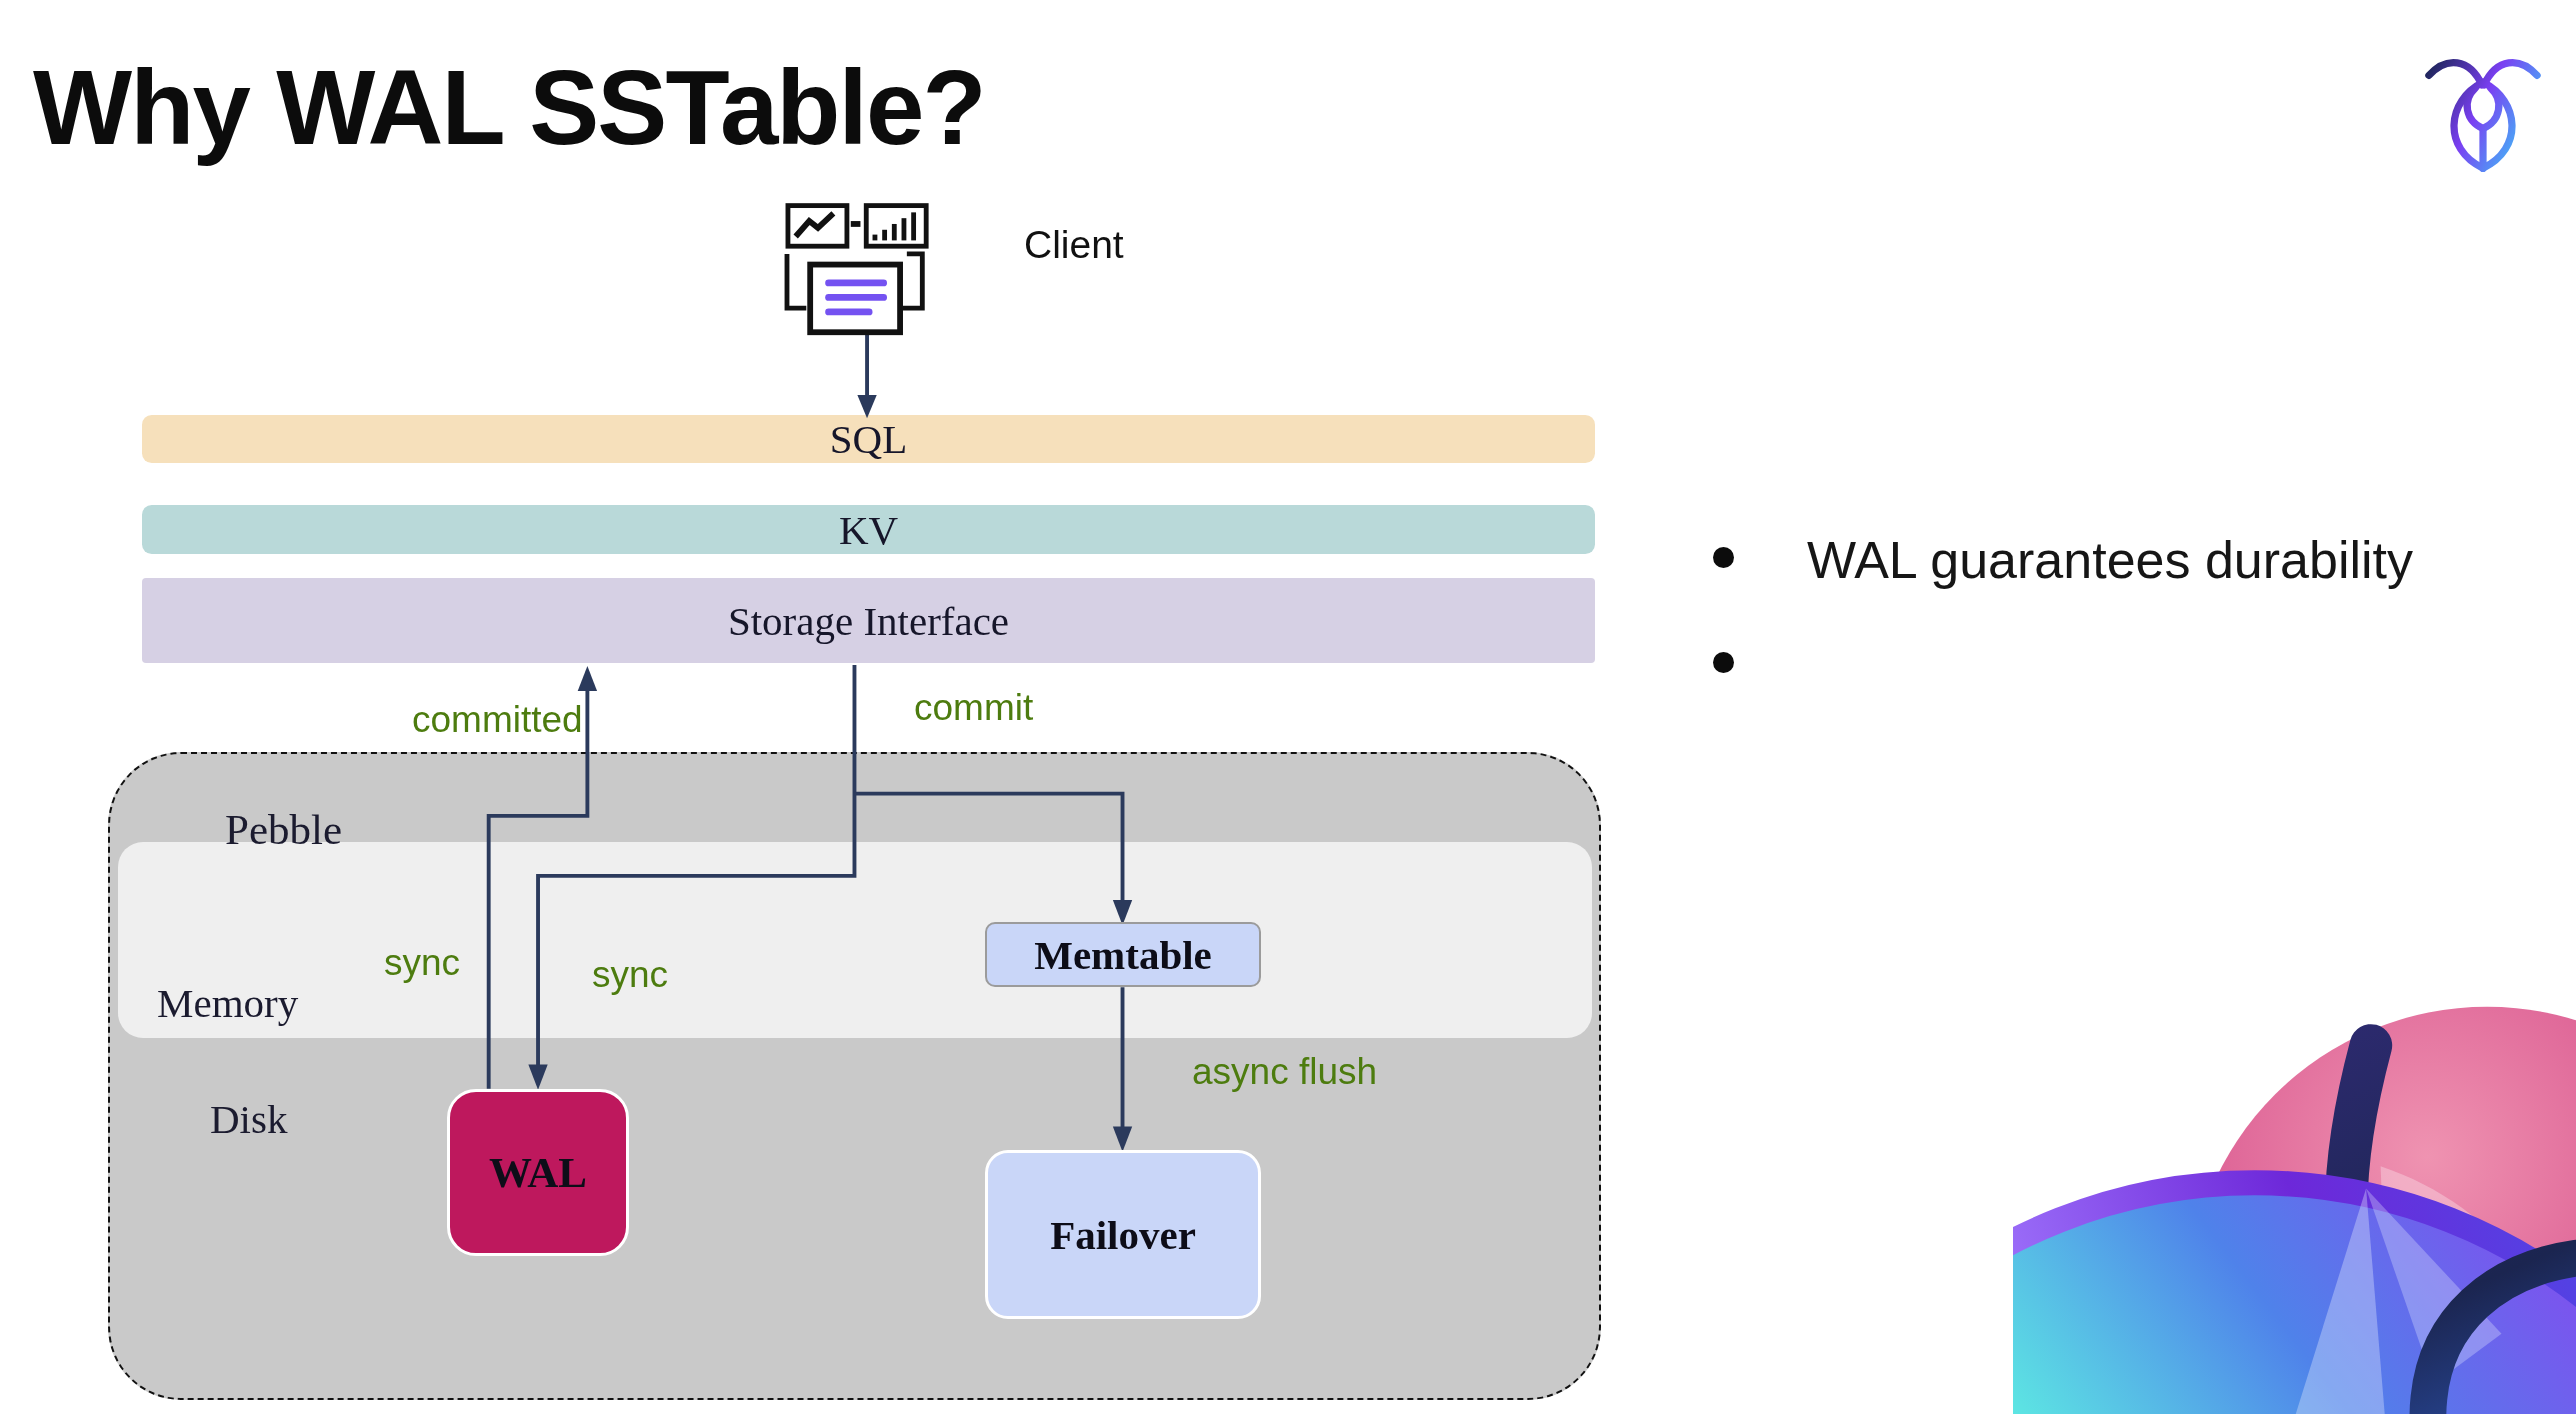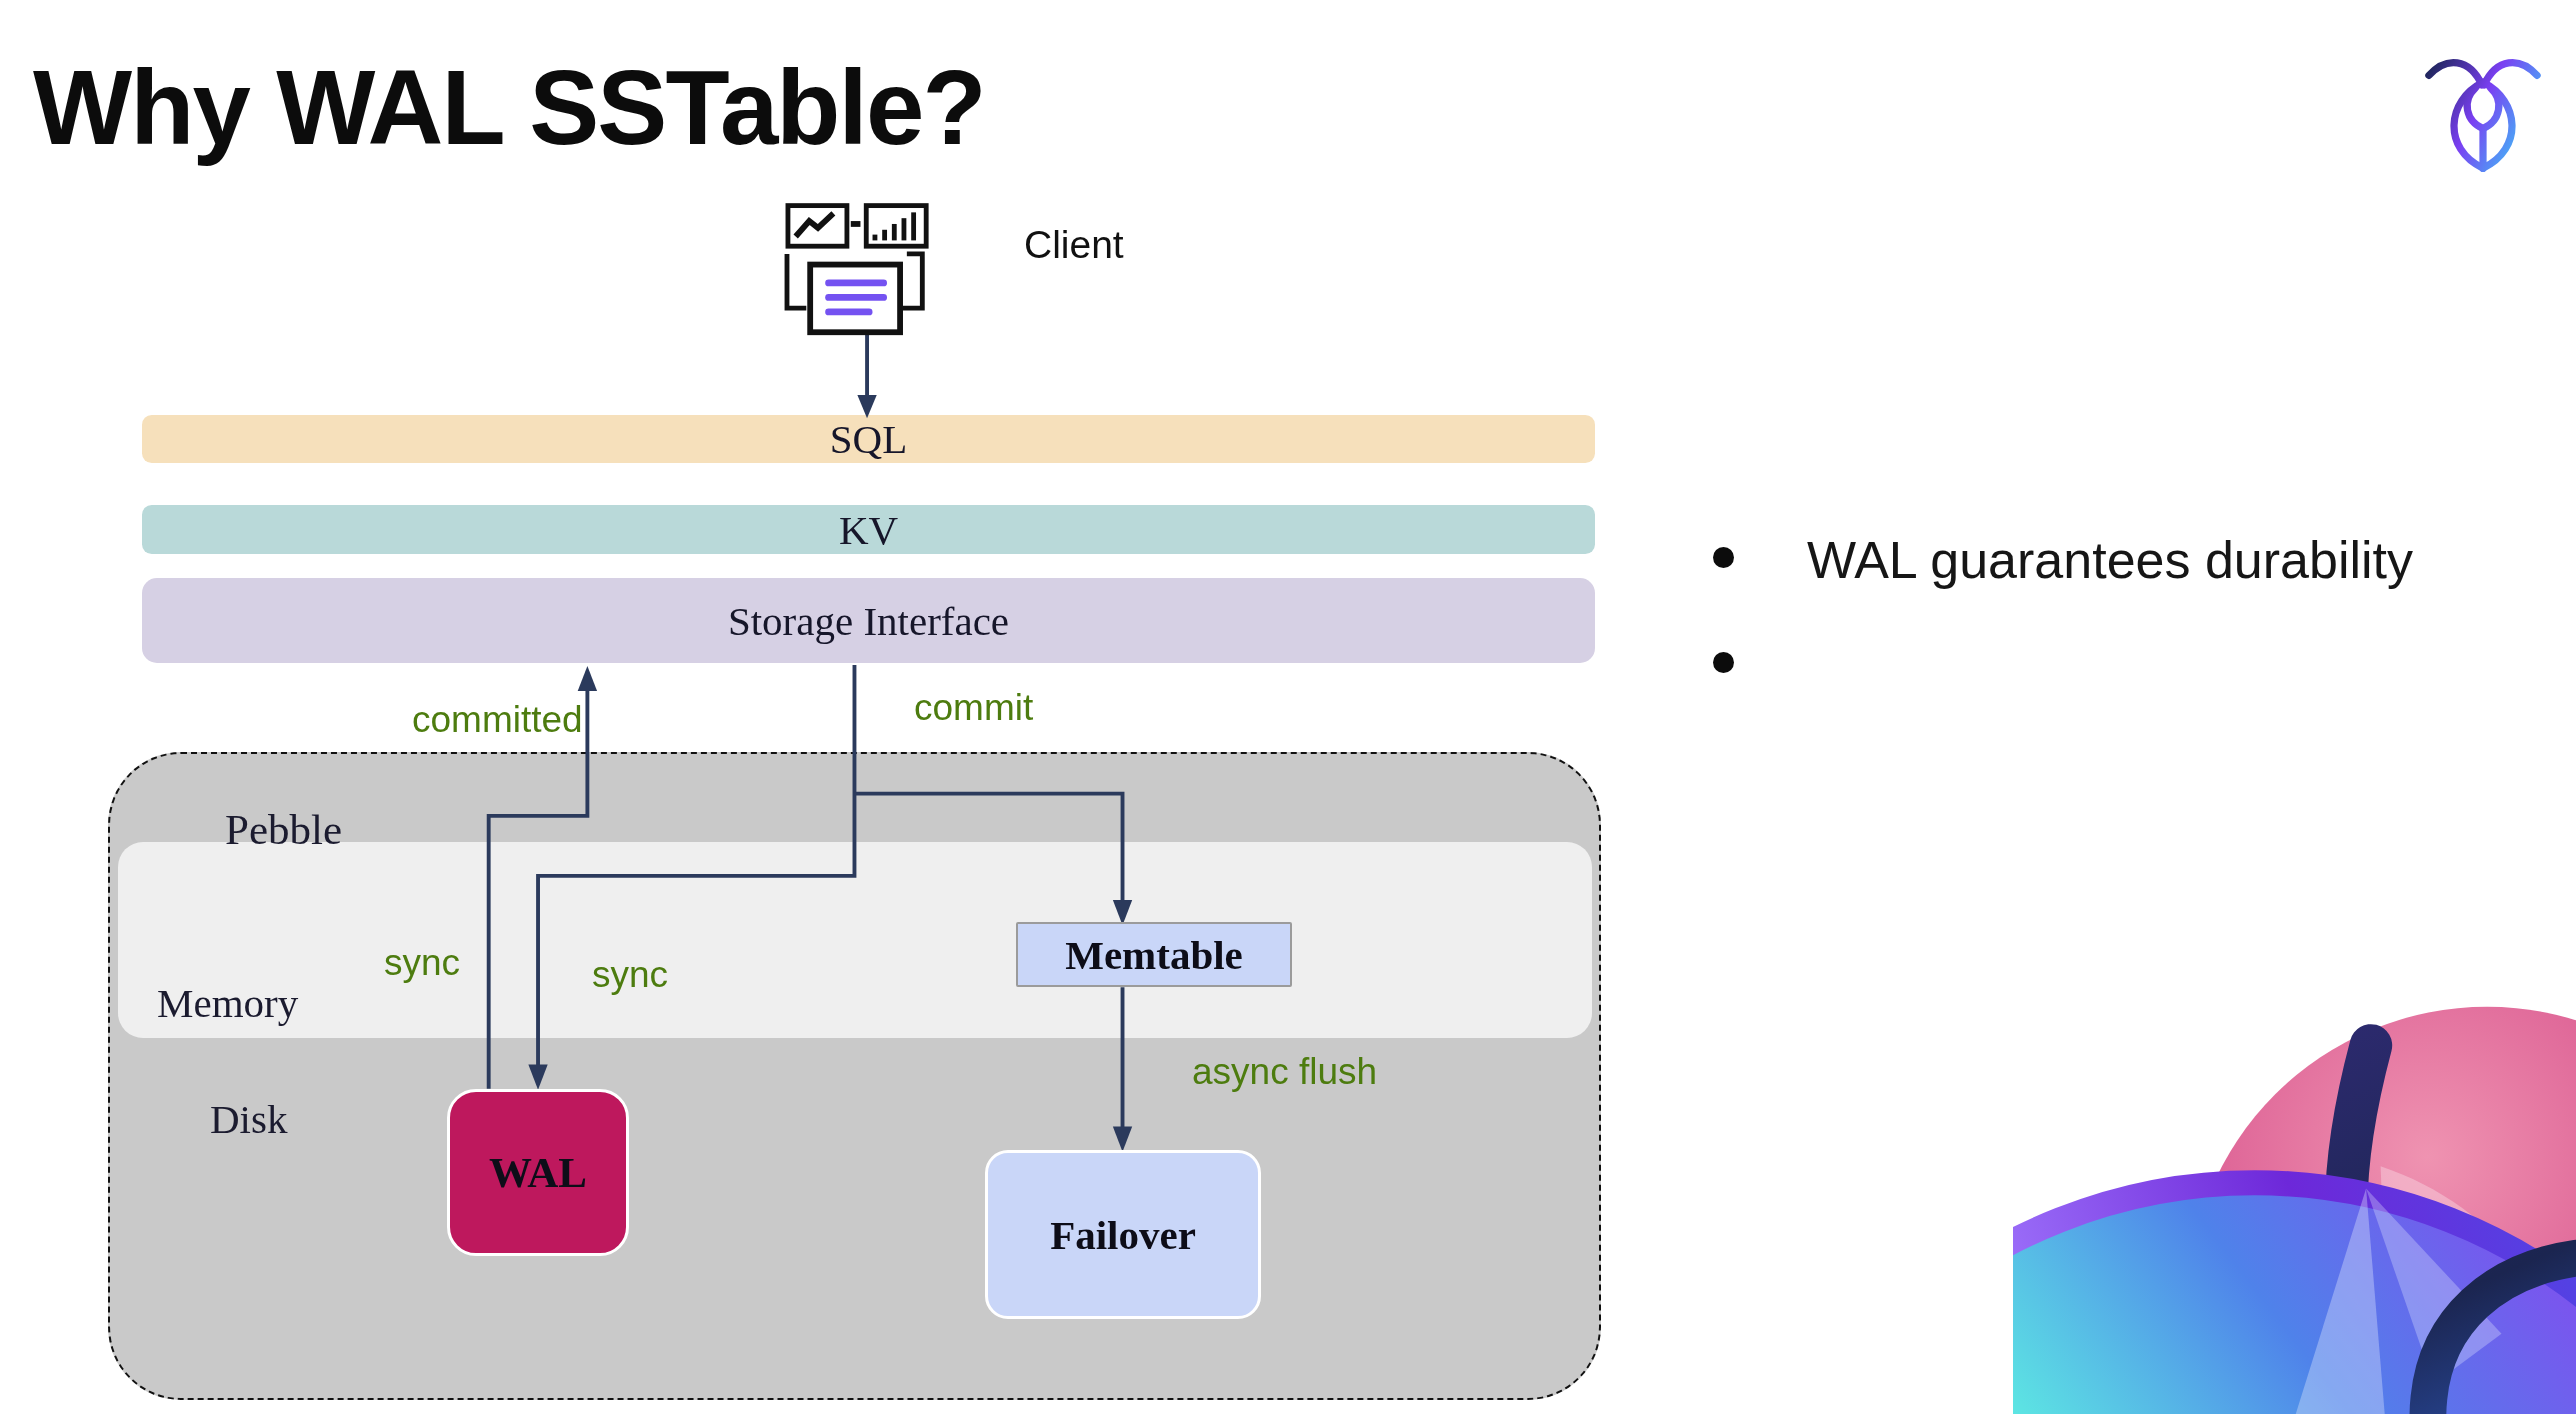--- a/index.html
+++ b/index.html
@@ -14,21 +14,21 @@
     color:#0c0c0c;font-family:"Liberation Sans",sans-serif;line-height:1.1;
   }
   
   .layer-bar{
     left:142px;width:1453px;border-radius:9.7px;
     display:flex;align-items:center;justify-content:center;
     font-family:"Liberation Serif",serif;font-size:41px;color:#16162a;
   }
   .bar-sql{top:415px;height:48px;}
   .bar-kv{top:505px;height:49px;}
-  .bar-storage{top:578px;height:85px;border-radius:15px;}
+  .bar-storage{top:578px;height:85px;border-radius:4px;}
   
   .pebble{
     left:108px;top:752px;width:1493px;height:648px;
     background:#c9c9c9;border:2.9px dashed #111111;border-radius:73px;
     box-sizing:border-box;
   }
   .memory-band{
     left:118px;top:842px;width:1474px;height:196px;
     background:#efefef;border-radius:25px;
   }
@@ -36,21 +36,21 @@
     font-family:"Liberation Serif",serif;color:#1b1b2f;font-size:43px;line-height:1;
   }
   .sans-label{
     font-family:"Liberation Sans",sans-serif;color:#4d7c0f;font-size:37px;line-height:1;
   }
   .node-box{
     display:flex;align-items:center;justify-content:center;box-sizing:border-box;
     font-family:"Liberation Serif",serif;font-weight:700;color:#0d0d18;
   }
   .wal-box{left:447px;top:1089px;width:182px;height:167px;border:3.9px solid #ffffff;border-radius:29px;font-size:43px;}
-  .memtable-box{left:985px;top:922px;width:276px;height:65px;border:2.9px solid #9b9b9b;border-radius:2px;font-size:41px;margin-left:31px;}
+  .memtable-box{left:985px;top:922px;width:276px;height:65px;border:2.9px solid #9b9b9b;border-radius:10px;font-size:41px;}
   .sstable-box{left:985px;top:1150px;width:276px;height:169px;border:3.9px solid #ffffff;border-radius:23px;font-size:41px;}
   .client-label{left:1024px;top:225px;font-size:39px;color:#111;}
   
   .bullets{left:1713px;top:530px;width:764px;}
   .bullet-item{display:flex;margin-bottom:43px;}
   .bullet-dot{
     width:21px;height:21px;border-radius:50%;background:#0c0c0c;flex:0 0 21px;
     margin-top:17.4px;
   }
   .bullet-text{

